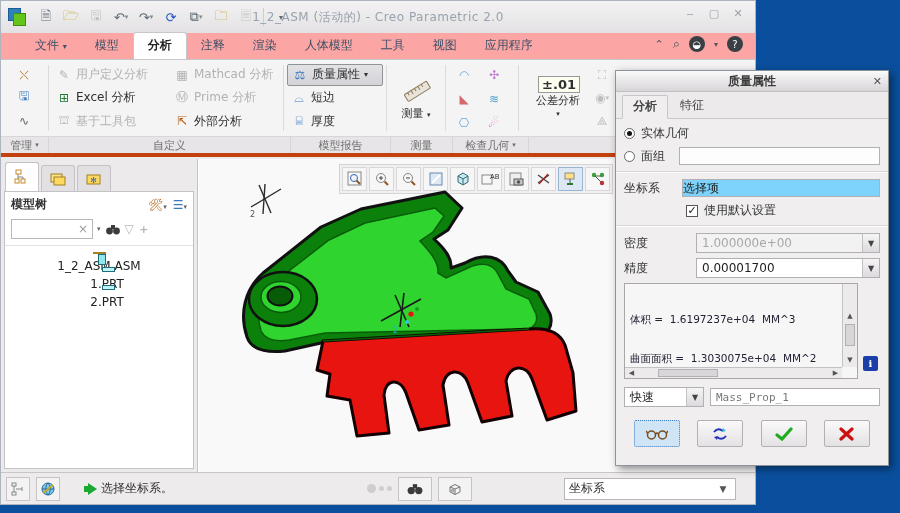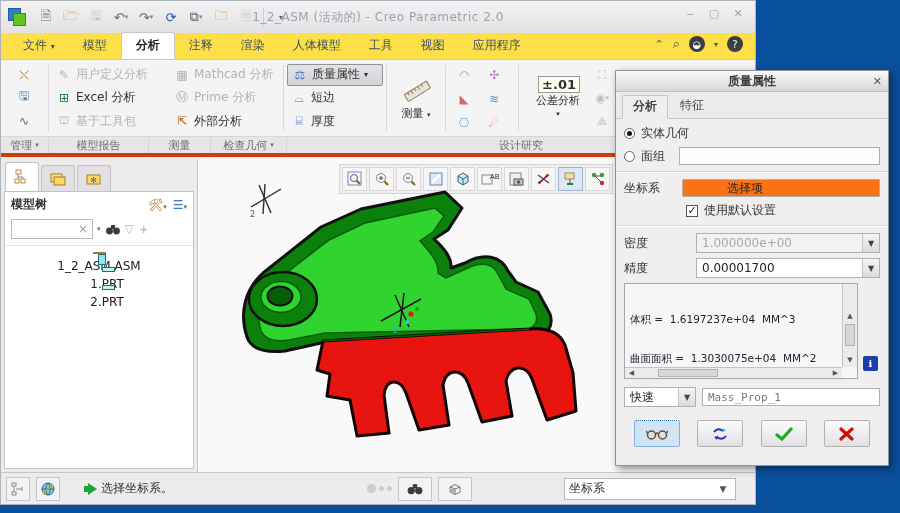--- a/index.html
+++ b/index.html
@@ -15,21 +15,21 @@
   .appicon .sq2{position:absolute;left:6px;top:6px;width:13px;height:13px;background:#63c419;border:1px solid #3f8d0a;}
   .qat { display:flex; align-items:center; gap:3px; }
   .qbtn { width:22px; height:22px; display:flex; align-items:center; justify-content:center; border:1px solid transparent; border-radius:2px; font-size:13px; color:#5f6b76; }
   .qbtn.dis{color:#c2c2c2;}
   .qsep{width:1px;height:18px;background:#cfcdcf;margin:0 3px;}
   .wtitle { position:absolute; left:0; right:0; text-align:center; color:#98a2ae; font-size:12px; letter-spacing:.5px; pointer-events:none; }
   .wctl { position:absolute; right:10px; top:6px; display:flex; gap:10px; color:#9aa0a6; font-size:11px; }
   .wctl span{width:14px;text-align:center;}
 
   
-  .tabrow { height:26px; display:flex; align-items:flex-end; padding-left:8px; background:#fde047; position:relative; }
+  .tabrow { height:26px; display:flex; align-items:flex-end; padding-left:20px; background:#fca5a5; position:relative; }
   .rtab { padding:4px 14px 5px; color:#3f5166; cursor:pointer; }
   .rtab.file { color:#3f5166; }
   .rtab.active { background:#fff; border:1px solid #c8c6c8; border-bottom:none; border-radius:3px 3px 0 0; font-weight:bold; color:#222; }
   .ribicons { position:absolute; right:12px; top:3px; display:flex; gap:9px; align-items:center; }
   .cir { width:16px; height:16px; border-radius:50%; background:#3a3f44; color:#fff; font-size:10px; display:flex; align-items:center; justify-content:center; }
   .plain { color:#555; font-size:11px; }
 
   
   .ribbon { height:78px; background:#f5f4f5; border-top:1px solid #c8c6c8; border-bottom:1px solid #d8d6d8; display:flex; padding:3px 2px; }
   .rgsep { width:1px; background:#dcdadc; margin:2px 3px; }
@@ -90,21 +90,21 @@
   .dtitle .x { position:absolute; right:6px; color:#555; font-weight:bold; font-size:11px; }
   .dtabs { display:flex; gap:2px; padding:3px 6px 0; border-bottom:1px solid #c8c6c8; background:#eceaeb; }
   .dtab { padding:2px 10px 3px; color:#444; }
   .dtab.active { background:#f0eeef; border:1px solid #c8c6c8; border-bottom:1px solid #f0eeef; margin-bottom:-1px; font-weight:bold; border-radius:2px 2px 0 0; }
   .dbody { padding:6px 8px 0; position:relative; }
   .radio { width:11px; height:11px; border:1px solid #666; border-radius:50%; background:#fff; display:inline-flex; align-items:center; justify-content:center; }
   .radio.on:before{content:"";width:5px;height:5px;border-radius:50%;background:#111;}
   .drow { display:flex; align-items:center; gap:6px; margin-bottom:5px; }
   .dsep { height:1px; background:#d8d6d8; margin:6px -8px 7px; box-shadow:0 1px 0 #fff; }
   .dfield { height:18px; border:1px solid #b2b0b2; background:#fff; }
-  .lav { background:#f97316; display:flex; align-items:center; padding-left:44px; color:#222; }
+  .lav { background:#7dd3fc; display:flex; align-items:center; color:#222; }
   .combo { display:flex; align-items:stretch; height:20px; border:1px solid #b2b0b2; background:#fff; }
   .combo .cv { flex:1; display:flex; align-items:center; padding:0 5px; color:#222; }
   .combo .ca { width:17px; background:linear-gradient(#f6f5f6,#dcdadc); border-left:1px solid #c2c0c2; display:flex; align-items:center; justify-content:center; font-size:8px; color:#444; }
   .combo.dis { background:#f3f2f3; }
   .combo.dis .cv { color:#a8a6a8; }
   .results { position:relative; border:1px solid #a8a6a8; background:#f7f6f7; height:96px; margin-right:22px; padding:3px 18px 12px 5px; font-size:10.5px; line-height:13px; color:#223; overflow:hidden; white-space:pre; }
   .vscroll { position:absolute; right:0; top:0; bottom:11px; width:15px; background:#eceaeb; border-left:1px solid #c4c2c4; }
   .vscroll .a{height:13px; text-align:center; font-size:7px; color:#555; line-height:13px;}
   .vscroll .th{height:22px; margin:1px 2px; background:#d8d6d8; border:1px solid #b2b0b2;}
   .hscroll { position:absolute; left:0; right:15px; bottom:0; height:11px; background:#eceaeb; border-top:1px solid #c4c2c4; display:flex; }
@@ -262,20 +262,23 @@
       <span style="font-size:22px;color:#c8c6c8;">✱</span>
       <div class="cap">运动分析</div>
     </div>
   </div>
 
   <div class="grouprow">
     <div class="gcell" style="width:48px;">
         <span>管理</span>
         <span style="font-size:7px;">▾</span>
       </div>
+    <div class="gcell" style="width:242px;">
+        <span>自定义</span>
+      </div>
     <div class="gcell" style="width:100px;">
         <span>模型报告</span>
       </div>
     <div class="gcell" style="width:62px;">
         <span>测量</span>
       </div>
     <div class="gcell" style="width:76px;">
         <span>检查几何</span>
         <span style="font-size:7px;">▾</span>
       </div>
@@ -557,21 +560,21 @@
         </div>
         <div class="hscroll">
           <div class="hs-a">◀</div><div class="th"></div>
           <div class="hs-a" style="margin-left:auto;">▶</div>
         </div>
       </div>
       <div class="infoico">i</div>
     </div>
 
     <div class="drow" style="margin-top:8px;">
-      <div class="combo" style="width:72px;">
+      <div class="combo" style="width:80px;">
         <span class="cv">快速</span>
         <span class="ca">▼</span>
       </div>
       <div class="dfield" style="flex:1;display:flex;align-items:center;padding:0 5px;color:#777;font-family:'DejaVu Sans Mono',monospace;font-size:11px;">
         <span>Mass_Prop_1</span>
       </div>
     </div>
 
     <div class="dbtns">
       <div class="dbtn sel">

